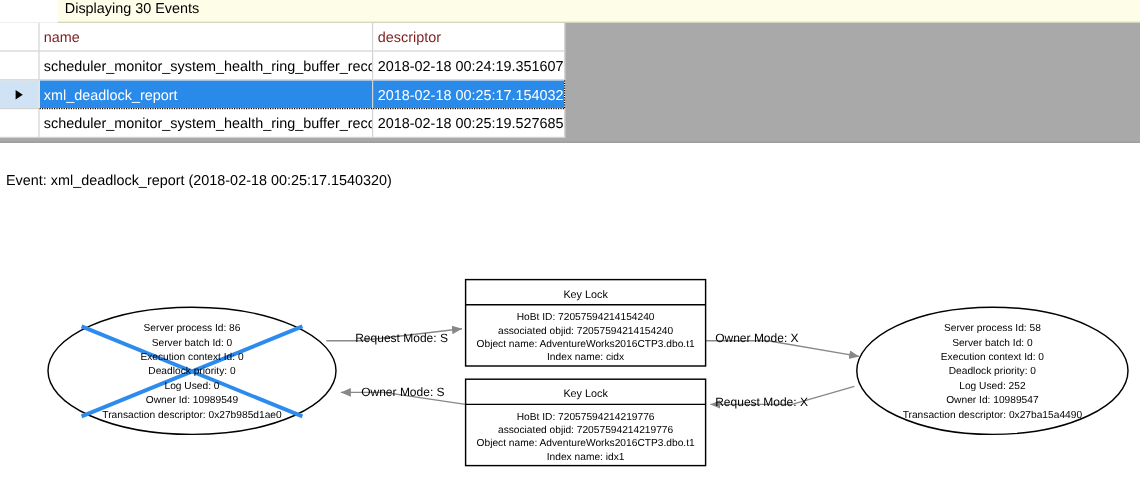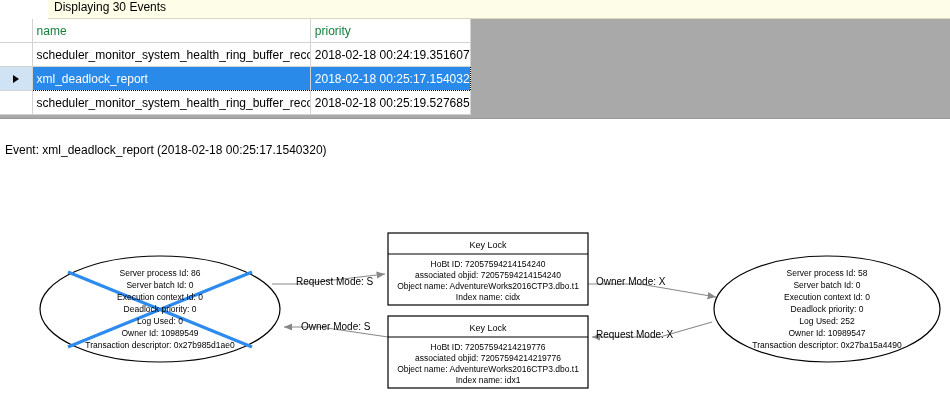--- a/index.html
+++ b/index.html
@@ -40,21 +40,21 @@
     border-top:none;border-left:none;
     font-size:12px;font-weight:normal;
     text-align:left;
     height:23px;
     padding:0 4px;
     overflow:hidden;white-space:nowrap;
     background:#fff;
     vertical-align:middle;
   }
   table.events th.hdr{
-    background:#fff;border-bottom:1px solid #d3d3d3;color:#15803d;margin-top:16px;
+    background:#fff;border-bottom:1px solid #d3d3d3;color:#7f1d1d;margin-top:16px;
   }
   table.events th.selcol,table.events td.selcol{
     background:#fff;padding:0;text-align:center;
     border-right:1px solid #d3d3d3;
   }
   tr.row-selected td.selcol{background:#cfe3f5;}
   tr.row-selected td.cell{
     background:#2a8aea;color:#fff;
     border-top:1px dotted #000;border-bottom:1px dotted #000;margin-left:37px;
   }
@@ -122,21 +122,21 @@
     <table class="events">
       <colgroup>
           <col class="c-sel">
           <col class="c-name">
           <col class="c-ts">
         </colgroup>
       <thead>
         <tr>
           <th class="hdr selcol"></th>
           <th class="hdr">name</th>
-          <th class="hdr">priority</th>
+          <th class="hdr">descriptor</th>
         </tr>
       </thead>
       <tbody>
         <tr>
           <td class="selcol"></td>
           <td class="cell first">scheduler_monitor_system_health_ring_buffer_recorded</td>
           <td class="cell last">2018-02-18 00:24:19.3516078</td>
         </tr>
         <tr class="row-selected">
           <td class="selcol">

